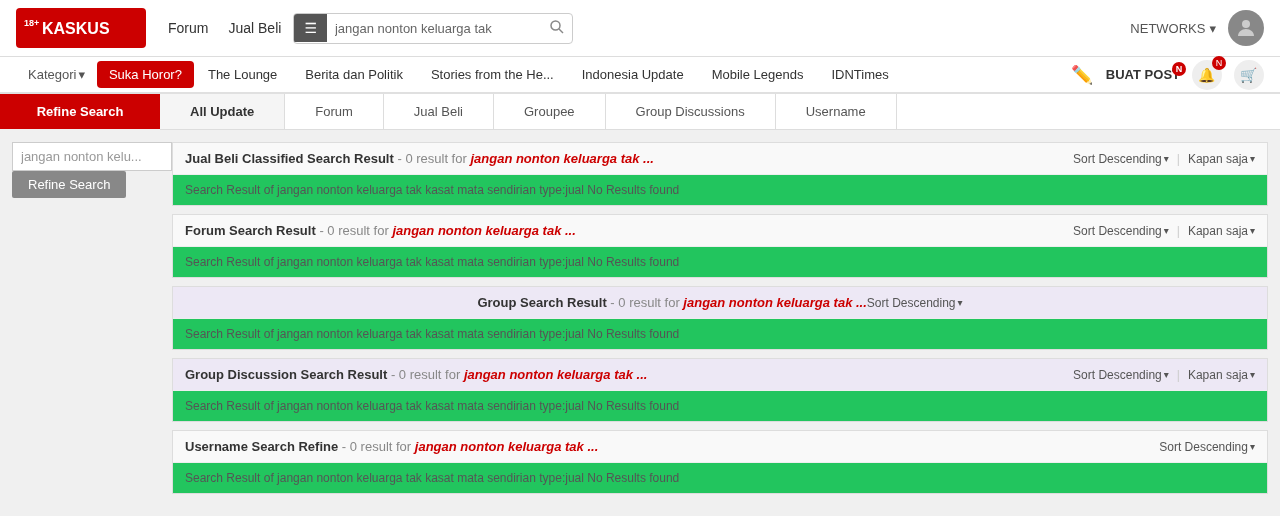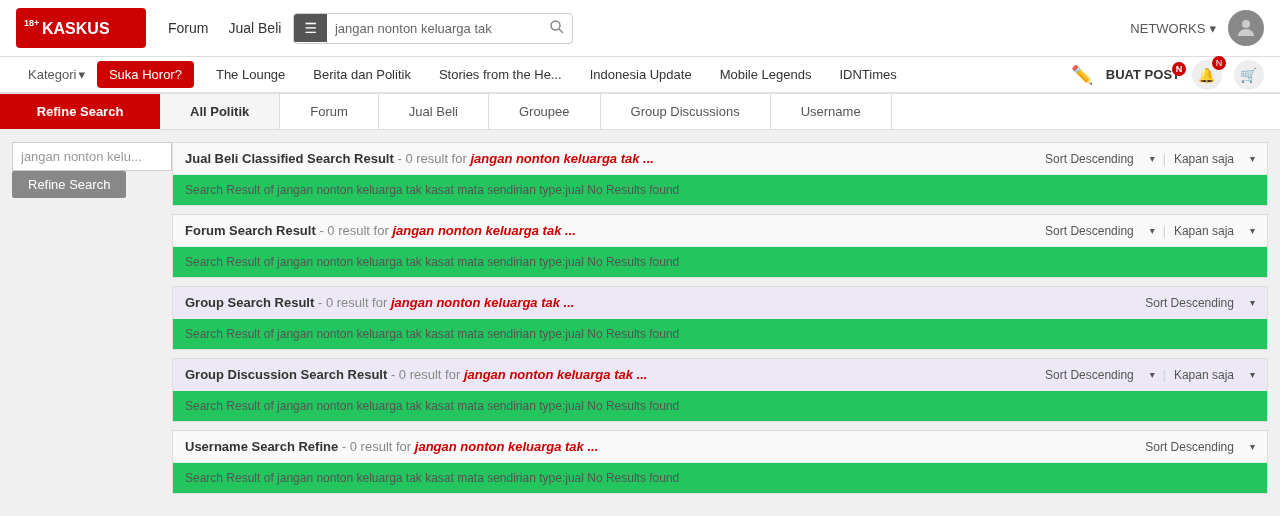--- a/index.html
+++ b/index.html
@@ -117,21 +117,20 @@
       cursor: pointer;
     }
     .suka-horor-btn {
       background: #cc0000;
       color: white;
       border: none;
       padding: 6px 12px;
       border-radius: 4px;
       font-size: 13px;
       cursor: pointer;
-      margin-right: 8px;
     }
     .buat-post-area {
       display: flex;
       align-items: center;
       margin-left: auto;
       gap: 12px;
     }
     .buat-post-btn {
       display: flex;
       align-items: center;
@@ -245,33 +244,33 @@
     .result-controls {
       display: flex;
       align-items: center;
       gap: 8px;
       font-size: 12px;
       color: #555;
     }
     .sort-btn {
       display: flex;
       align-items: center;
-      gap: 16px;
+      gap: 2px;
       cursor: pointer;
       color: #555;
     }
     .sort-btn .arrow { font-size: 10px; }
     .result-body {
       padding: 8px 12px;
       font-size: 12px;
       color: #555;
     }
 
     
-    .result-section.group .result-header { background: #ede8f5; }
+    .result-section.group .result-header { background: #ede8f5; justify-content: center; }
     .result-section.group-disc .result-header { background: #ede8f5; }
 
     .pipe { color: #ccc; }
   </style>
 </head>
 <body>
 
 <div class="header">
   <div class="logo">
     <div style="display:flex;align-items:center;">
@@ -342,21 +341,21 @@
 
 <div style="display:flex;">
 
   <div style="width:160px;flex-shrink:0;">
     <div style="background:#cc0000;color:white;padding:10px 16px;font-size:13px;font-weight:bold;cursor:pointer;text-align:center;">
       <span>Refine Search</span>
     </div>
   </div>
 
   <div style="display:flex;flex:1;border-bottom:1px solid #ddd;background:#fff;">
-    <div class="search-tab active">All Politik</div>
+    <div class="search-tab active">All Update</div>
     <div class="search-tab">Forum</div>
     <div class="search-tab">Jual Beli</div>
     <div class="search-tab">Groupee</div>
     <div class="search-tab">Group Discussions</div>
     <div class="search-tab">Username</div>
   </div>
 </div>
 
 <div class="main-content">
 

